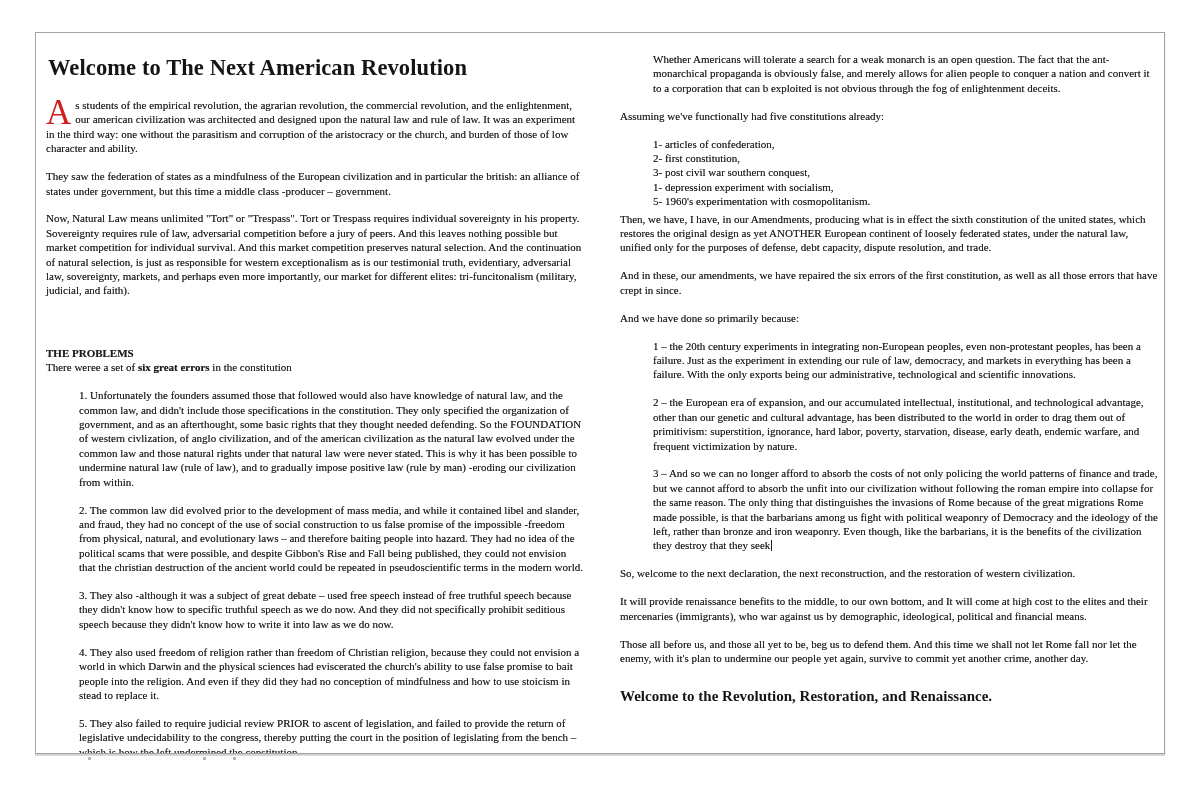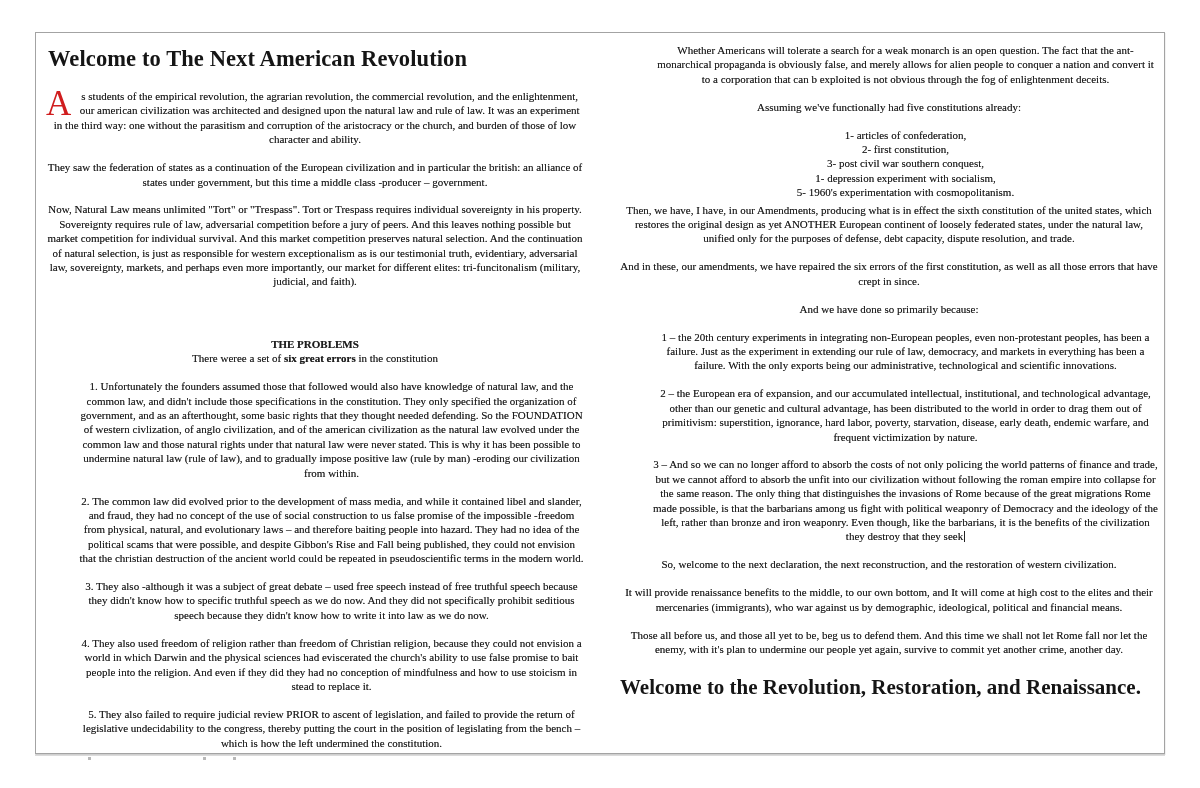--- a/index.html
+++ b/index.html
@@ -5,43 +5,42 @@
   html,body{margin:0;padding:0;}
   body{
     width:1200px;height:788px;background:#ffffff;position:relative;
     font-family:"Liberation Serif", serif;overflow:hidden;
   }
   .sheet{
     position:absolute;left:35px;top:32px;width:1130px;height:722px;
     box-sizing:border-box;background:#ffffff;
     border:1px solid #a3a3a3;
     box-shadow:0 2px 0 rgba(0,0,0,0.14), 1px 1px 0 rgba(0,0,0,0.05);
-    padding:10px 10px 12px 10px;overflow:hidden;
+    padding:19px 10px 12px 10px;overflow:hidden;
   }
   .cols{display:flex;gap:36px;}
   .col{width:538px;flex:0 0 538px;}
   .doc-title{
     font-size:22.5px;font-weight:bold;color:#151515;
     margin:3px 0 17px 2px;letter-spacing:0.1px;
   }
   p{
     font-size:11px;line-height:14.4px;margin:0 0 13.5px 0;color:#1d1d1d;
     text-shadow:0 0 0.45px rgba(0,0,0,0.55);
-    text-align:center;
   }
   .indent{margin-left:33px;}
   .tight{margin-bottom:0;}
   .dropcap{
     float:left;color:#d01d1e;font-size:35px;line-height:26px;
     padding:2px 4px 0 0;font-weight:normal;text-shadow:none;
   }
   .subhead{font-weight:bold;margin-bottom:0;margin-top:48px;}
   .listgap{margin-bottom:3px;}
   .closing{
-    font-size:21px;font-weight:bold;color:#151515;
+    font-size:15px;font-weight:bold;color:#151515;
     margin:20px 0 0 0;line-height:22px;text-shadow:none;
   }
   .caret{
     display:inline-block;width:1px;height:11px;background:#222;
     vertical-align:-1.5px;margin-left:1px;
   }
   .peek-mark{
     position:absolute;top:757px;width:3px;height:3px;background:#b8b8b8;
   }
 </style>
@@ -51,21 +50,21 @@
 <div class="sheet">
   <div class="cols">
 
     <div class="col">
       <h1 class="doc-title">Welcome to The Next American Revolution</h1>
 
       <p>
         <span class="dropcap">A</span><span>s students of the empirical revolution, the agrarian revolution, the commercial revolution, and the enlightenment, our american civilization was architected and designed upon the natural law and rule of law. It was an experiment in the third way: one without the parasitism and corruption of the aristocracy or the church, and burden of those of low character and ability.</span>
       </p>
 
-      <p>They saw the federation of states as a continuation of the European civilization and in particular the british: an alliance of states under government, but this time a middle class -producer – government.</p>
+      <p>They saw the federation of states as a mindfulness of the European civilization and in particular the british: an alliance of states under government, but this time a middle class -producer – government.</p>
 
       <p>Now, Natural Law means unlimited "Tort" or "Trespass". Tort or Trespass requires individual sovereignty in his property. Sovereignty requires rule of law, adversarial competition before a jury of peers. And this leaves nothing possible but market competition for individual survival. And this market competition preserves natural selection. And the continuation of natural selection, is just as responsible for western exceptionalism as is our testimonial truth, evidentiary, adversarial law, sovereignty, markets, and perhaps even more importantly, our market for different elites: tri-funcitonalism (military, judicial, and faith).</p>
 
       <p class="subhead tight">THE PROBLEMS</p>
       <p>
         <span>There weree a set of </span><b>six great errors</b><span> in the constitution</span>
       </p>
 
       <p class="indent">1. Unfortunately the founders assumed those that followed would also have knowledge of natural law, and the common law, and didn't include those specifications in the constitution. They only specified the organization of government, and as an afterthought, some basic rights that they thought needed defending. So the FOUNDATION of western civlization, of anglo civilization, and of the american civilization as the natural law evolved under the common law and those natural rights under that natural law were never stated. This is why it has been possible to undermine natural law (rule of law), and to gradually impose positive law (rule by man) -eroding our civilization from within.</p>
       <p class="indent">2. The common law did evolved prior to the development of mass media, and while it contained libel and slander, and fraud, they had no concept of the use of social construction to us false promise of the impossible -freedom from physical, natural, and evolutionary laws – and therefore baiting people into hazard. They had no idea of the political scams that were possible, and despite Gibbon's Rise and Fall being published, they could not envision that the christian destruction of the ancient world could be repeated in pseudoscientific terms in the modern world.</p>

